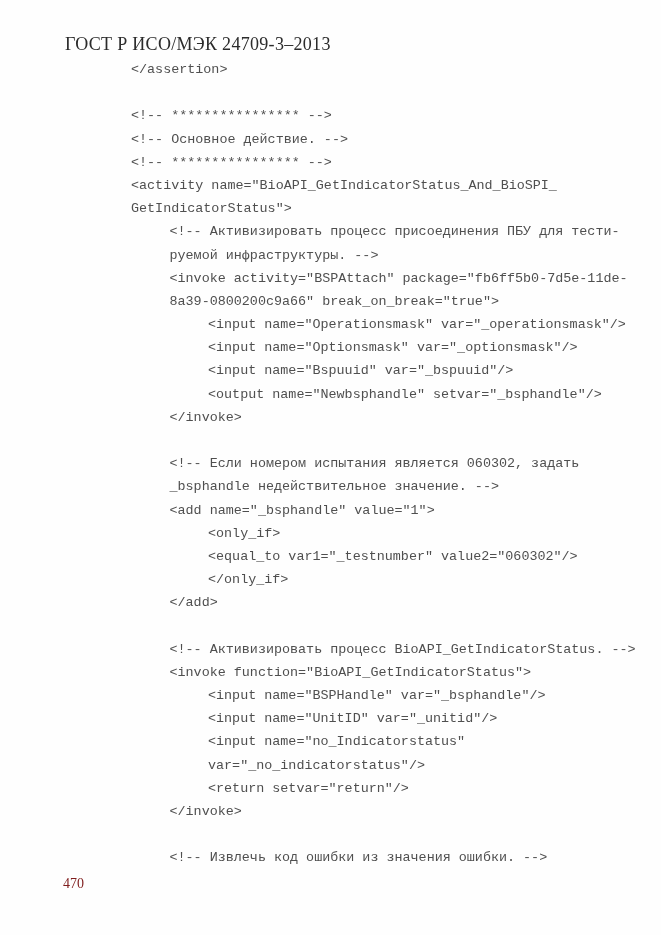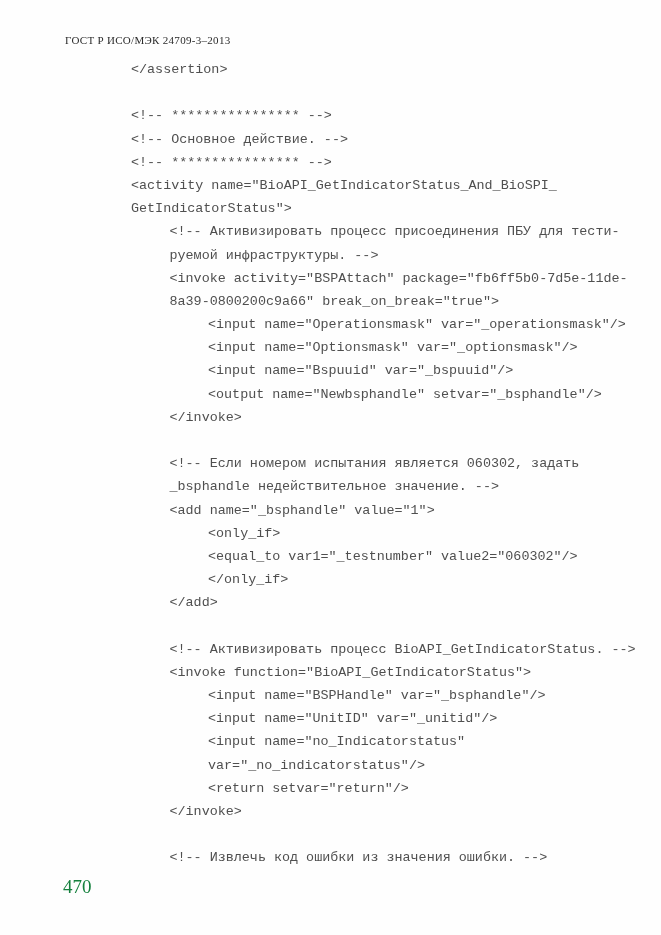--- a/index.html
+++ b/index.html
@@ -15,21 +15,21 @@
     margin: 0 auto;
     background: #fefefe;
     overflow: hidden;
     box-shadow: 0 0 4px rgba(0,0,0,0.25);
   }
   .doc-header {
     position: absolute;
     left: 65px;
     top: 34px;
     font-family: "Liberation Serif", serif;
-    font-size: 11px;
+    font-size: 18px;
     color: #2b2b2b;
     letter-spacing: 0.3px;
     white-space: nowrap;
   }
   .code-block {
     position: absolute;
     left: 103px;
     top: 58px;
     font-family: "Liberation Mono", "DejaVu Sans Mono", monospace;
     font-size: 13.4px;
@@ -40,22 +40,22 @@
   .code-line {
     height: 23.2px;
     white-space: pre;
     margin-left: 28px;
   }
   .page-number {
     position: absolute;
     left: 63px;
     top: 876px;
     font-family: "Liberation Serif", serif;
-    font-size: 19px;
-    color: #15803d;
+    font-size: 14px;
+    color: #7f1d1d;
   }
 </style>
 </head>
 <body>
 
 <div class="page">
   <div class="doc-header">ГОСТ Р ИСО/МЭК 24709-3–2013</div>
 
   <div class="code-block"><div class="code-line" style="padding-left: 0px;">&lt;/assertion&gt;</div><div class="code-line" style="padding-left: 0px;">&nbsp;</div><div class="code-line" style="padding-left: 0px;">&lt;!-- **************** --&gt;</div><div class="code-line" style="padding-left: 0px;">&lt;!-- Основное действие. --&gt;</div><div class="code-line" style="padding-left: 0px;">&lt;!-- **************** --&gt;</div><div class="code-line" style="padding-left: 0px;">&lt;activity name="BioAPI_GetIndicatorStatus_And_BioSPI_</div><div class="code-line" style="padding-left: 0px;">GetIndicatorStatus"&gt;</div><div class="code-line" style="padding-left: 38.5px;">&lt;!-- Активизировать процесс присоединения ПБУ для тести-</div><div class="code-line" style="padding-left: 38.5px;">руемой инфраструктуры. --&gt;</div><div class="code-line" style="padding-left: 38.5px;">&lt;invoke activity="BSPAttach" package="fb6ff5b0-7d5e-11de-</div><div class="code-line" style="padding-left: 38.5px;">8a39-0800200c9a66" break_on_break="true"&gt;</div><div class="code-line" style="padding-left: 77px;">&lt;input name="Operationsmask" var="_operationsmask"/&gt;</div><div class="code-line" style="padding-left: 77px;">&lt;input name="Optionsmask" var="_optionsmask"/&gt;</div><div class="code-line" style="padding-left: 77px;">&lt;input name="Bspuuid" var="_bspuuid"/&gt;</div><div class="code-line" style="padding-left: 77px;">&lt;output name="Newbsphandle" setvar="_bsphandle"/&gt;</div><div class="code-line" style="padding-left: 38.5px;">&lt;/invoke&gt;</div><div class="code-line" style="padding-left: 0px;">&nbsp;</div><div class="code-line" style="padding-left: 38.5px;">&lt;!-- Если номером испытания является 060302, задать</div><div class="code-line" style="padding-left: 38.5px;">_bsphandle недействительное значение. --&gt;</div><div class="code-line" style="padding-left: 38.5px;">&lt;add name="_bsphandle" value="1"&gt;</div><div class="code-line" style="padding-left: 77px;">&lt;only_if&gt;</div><div class="code-line" style="padding-left: 77px;">&lt;equal_to var1="_testnumber" value2="060302"/&gt;</div><div class="code-line" style="padding-left: 77px;">&lt;/only_if&gt;</div><div class="code-line" style="padding-left: 38.5px;">&lt;/add&gt;</div><div class="code-line" style="padding-left: 0px;">&nbsp;</div><div class="code-line" style="padding-left: 38.5px;">&lt;!-- Активизировать процесс BioAPI_GetIndicatorStatus. --&gt;</div><div class="code-line" style="padding-left: 38.5px;">&lt;invoke function="BioAPI_GetIndicatorStatus"&gt;</div><div class="code-line" style="padding-left: 77px;">&lt;input name="BSPHandle" var="_bsphandle"/&gt;</div><div class="code-line" style="padding-left: 77px;">&lt;input name="UnitID" var="_unitid"/&gt;</div><div class="code-line" style="padding-left: 77px;">&lt;input name="no_Indicatorstatus"</div><div class="code-line" style="padding-left: 77px;">var="_no_indicatorstatus"/&gt;</div><div class="code-line" style="padding-left: 77px;">&lt;return setvar="return"/&gt;</div><div class="code-line" style="padding-left: 38.5px;">&lt;/invoke&gt;</div><div class="code-line" style="padding-left: 0px;">&nbsp;</div><div class="code-line" style="padding-left: 38.5px;">&lt;!-- Извлечь код ошибки из значения ошибки. --&gt;</div></div>
 

